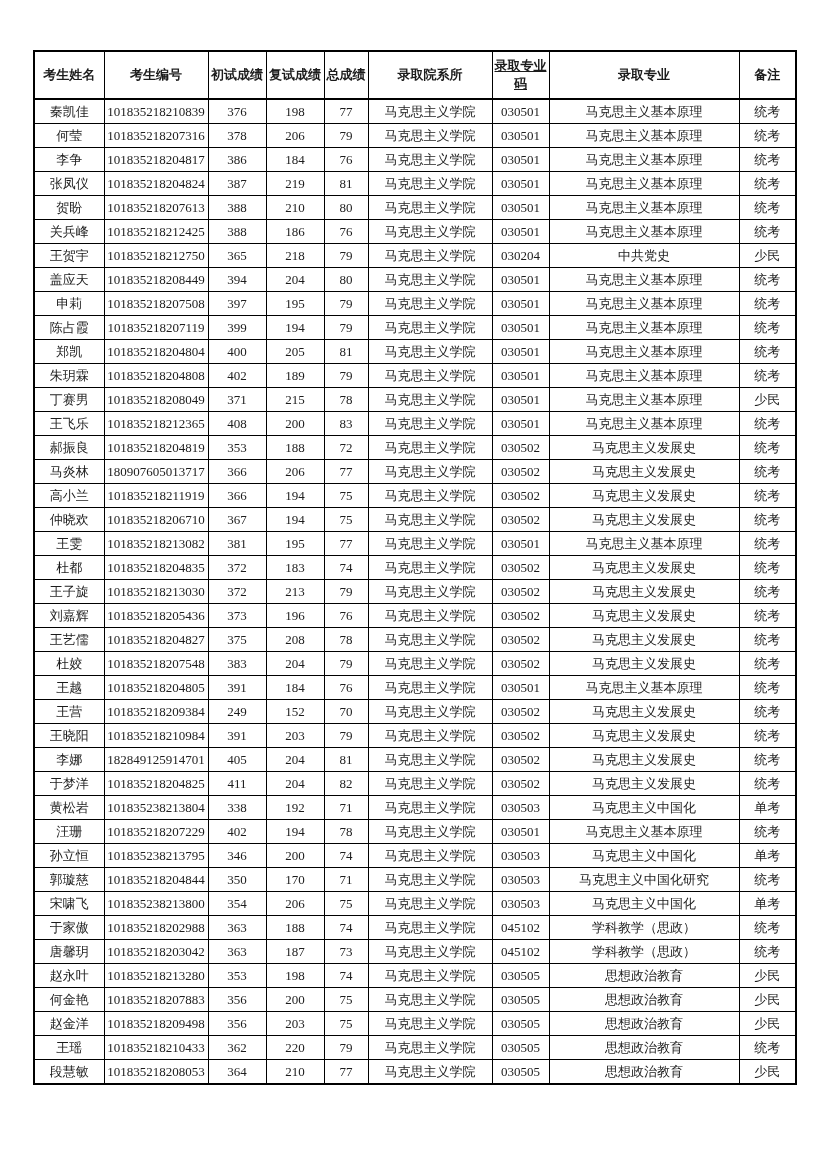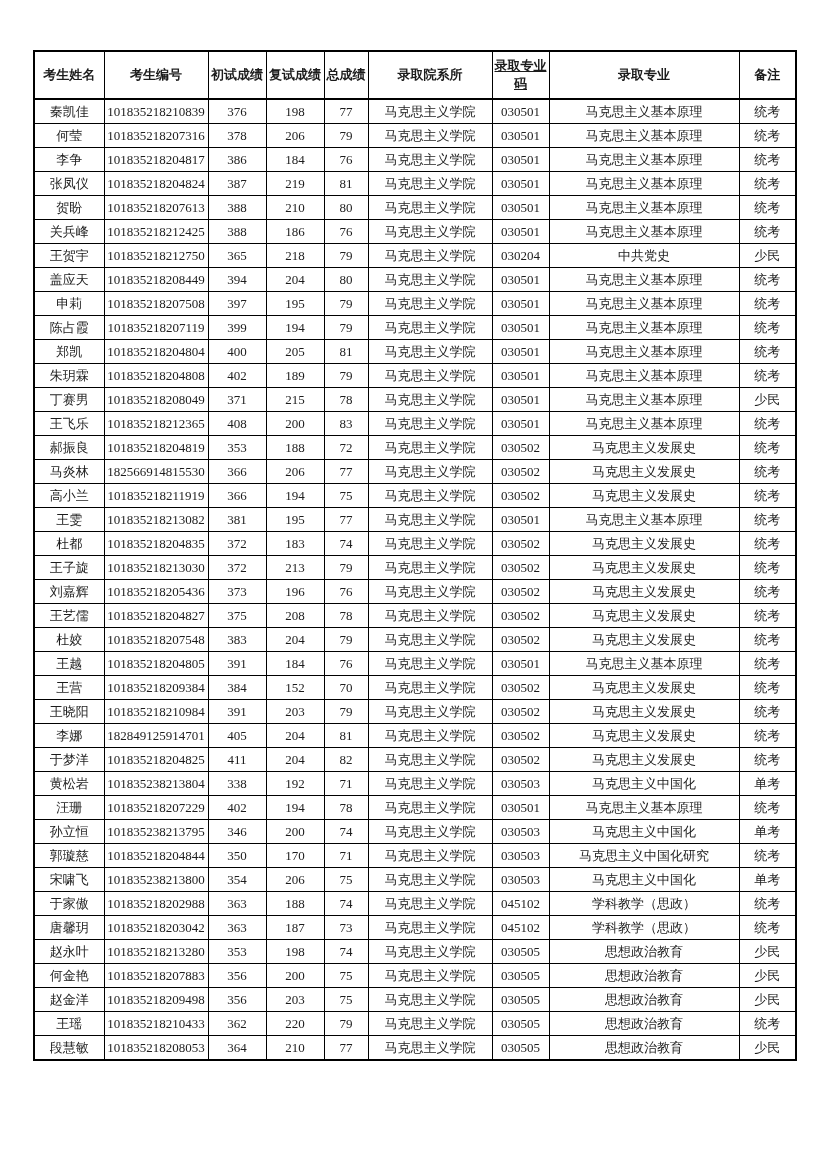--- a/index.html
+++ b/index.html
@@ -247,41 +247,52 @@
           <td>353</td>
           <td>188</td>
           <td>72</td>
           <td>马克思主义学院</td>
           <td>030502</td>
           <td>马克思主义发展史</td>
           <td>统考</td>
         </tr>
         <tr>
           <td>马炎林</td>
-          <td>182566914815530</td>
+          <td>180907605013717</td>
           <td>366</td>
           <td>206</td>
           <td>77</td>
           <td>马克思主义学院</td>
           <td>030502</td>
           <td>马克思主义发展史</td>
           <td>统考</td>
         </tr>
         <tr>
           <td>高小兰</td>
           <td>101835218211919</td>
           <td>366</td>
           <td>194</td>
           <td>75</td>
           <td>马克思主义学院</td>
           <td>030502</td>
           <td>马克思主义发展史</td>
           <td>统考</td>
         </tr>
         <tr>
+          <td>仲晓欢</td>
+          <td>101835218206710</td>
+          <td>367</td>
+          <td>194</td>
+          <td>75</td>
+          <td>马克思主义学院</td>
+          <td>030502</td>
+          <td>马克思主义发展史</td>
+          <td>统考</td>
+        </tr>
+        <tr>
           <td>王雯</td>
           <td>101835218213082</td>
           <td>381</td>
           <td>195</td>
           <td>77</td>
           <td>马克思主义学院</td>
           <td>030501</td>
           <td>马克思主义基本原理</td>
           <td>统考</td>
         </tr>
@@ -347,21 +358,21 @@
           <td>184</td>
           <td>76</td>
           <td>马克思主义学院</td>
           <td>030501</td>
           <td>马克思主义基本原理</td>
           <td>统考</td>
         </tr>
         <tr>
           <td>王营</td>
           <td>101835218209384</td>
-          <td>384</td>
+          <td>249</td>
           <td>152</td>
           <td>70</td>
           <td>马克思主义学院</td>
           <td>030502</td>
           <td>马克思主义发展史</td>
           <td>统考</td>
         </tr>
         <tr>
           <td>王晓阳</td>
           <td>101835218210984</td>

